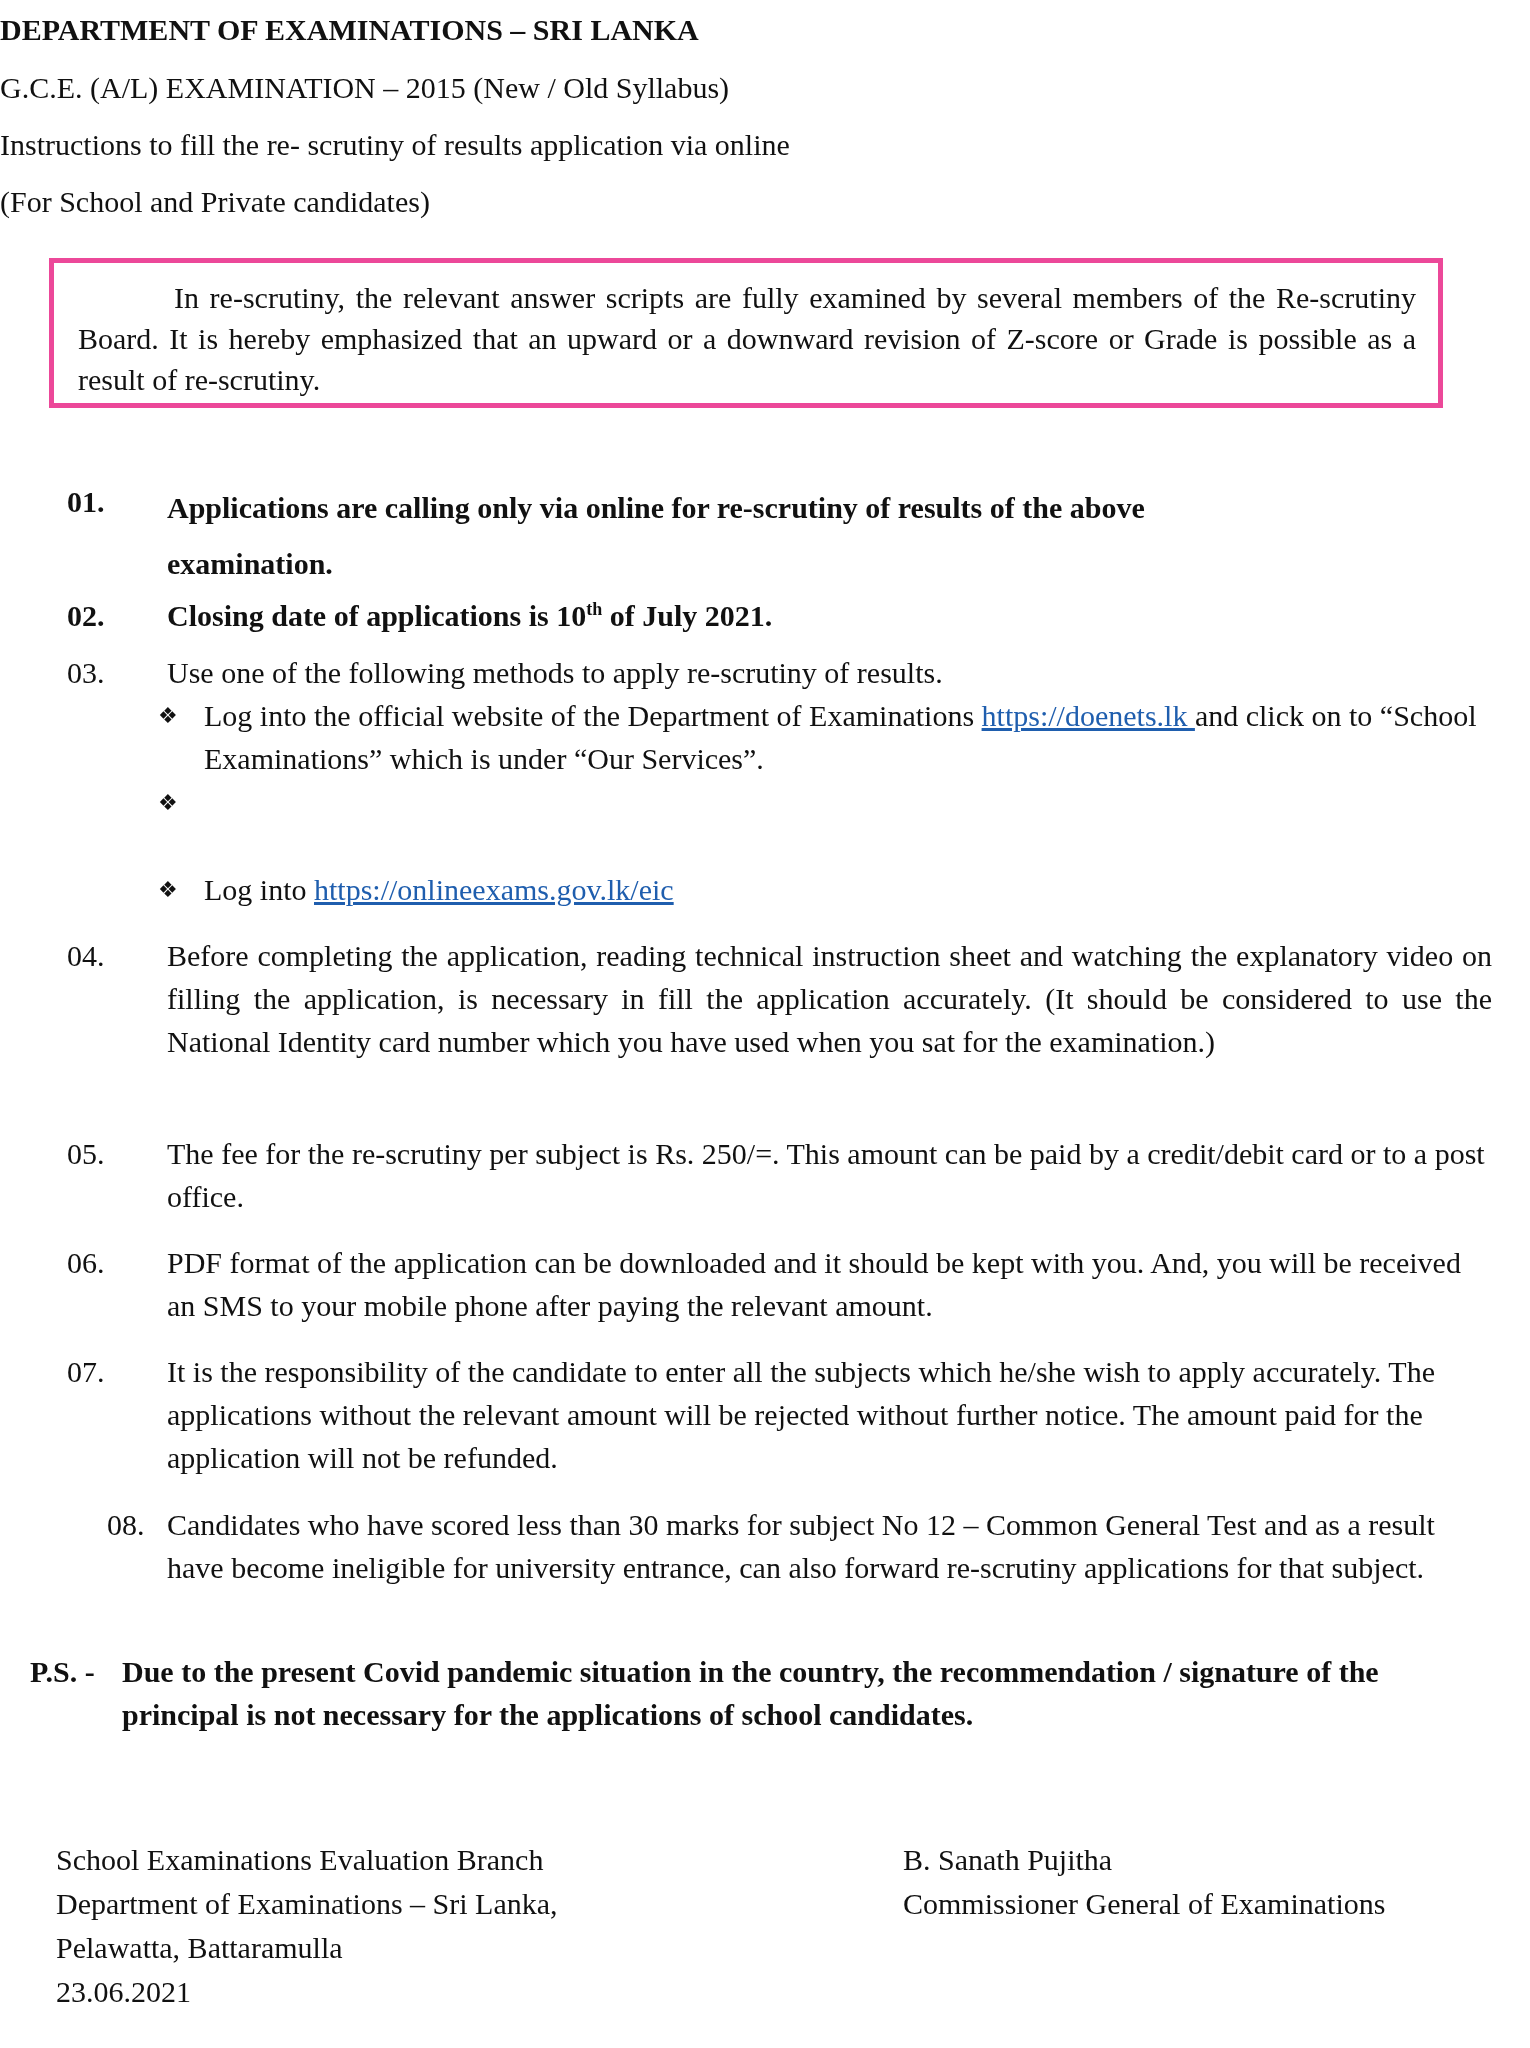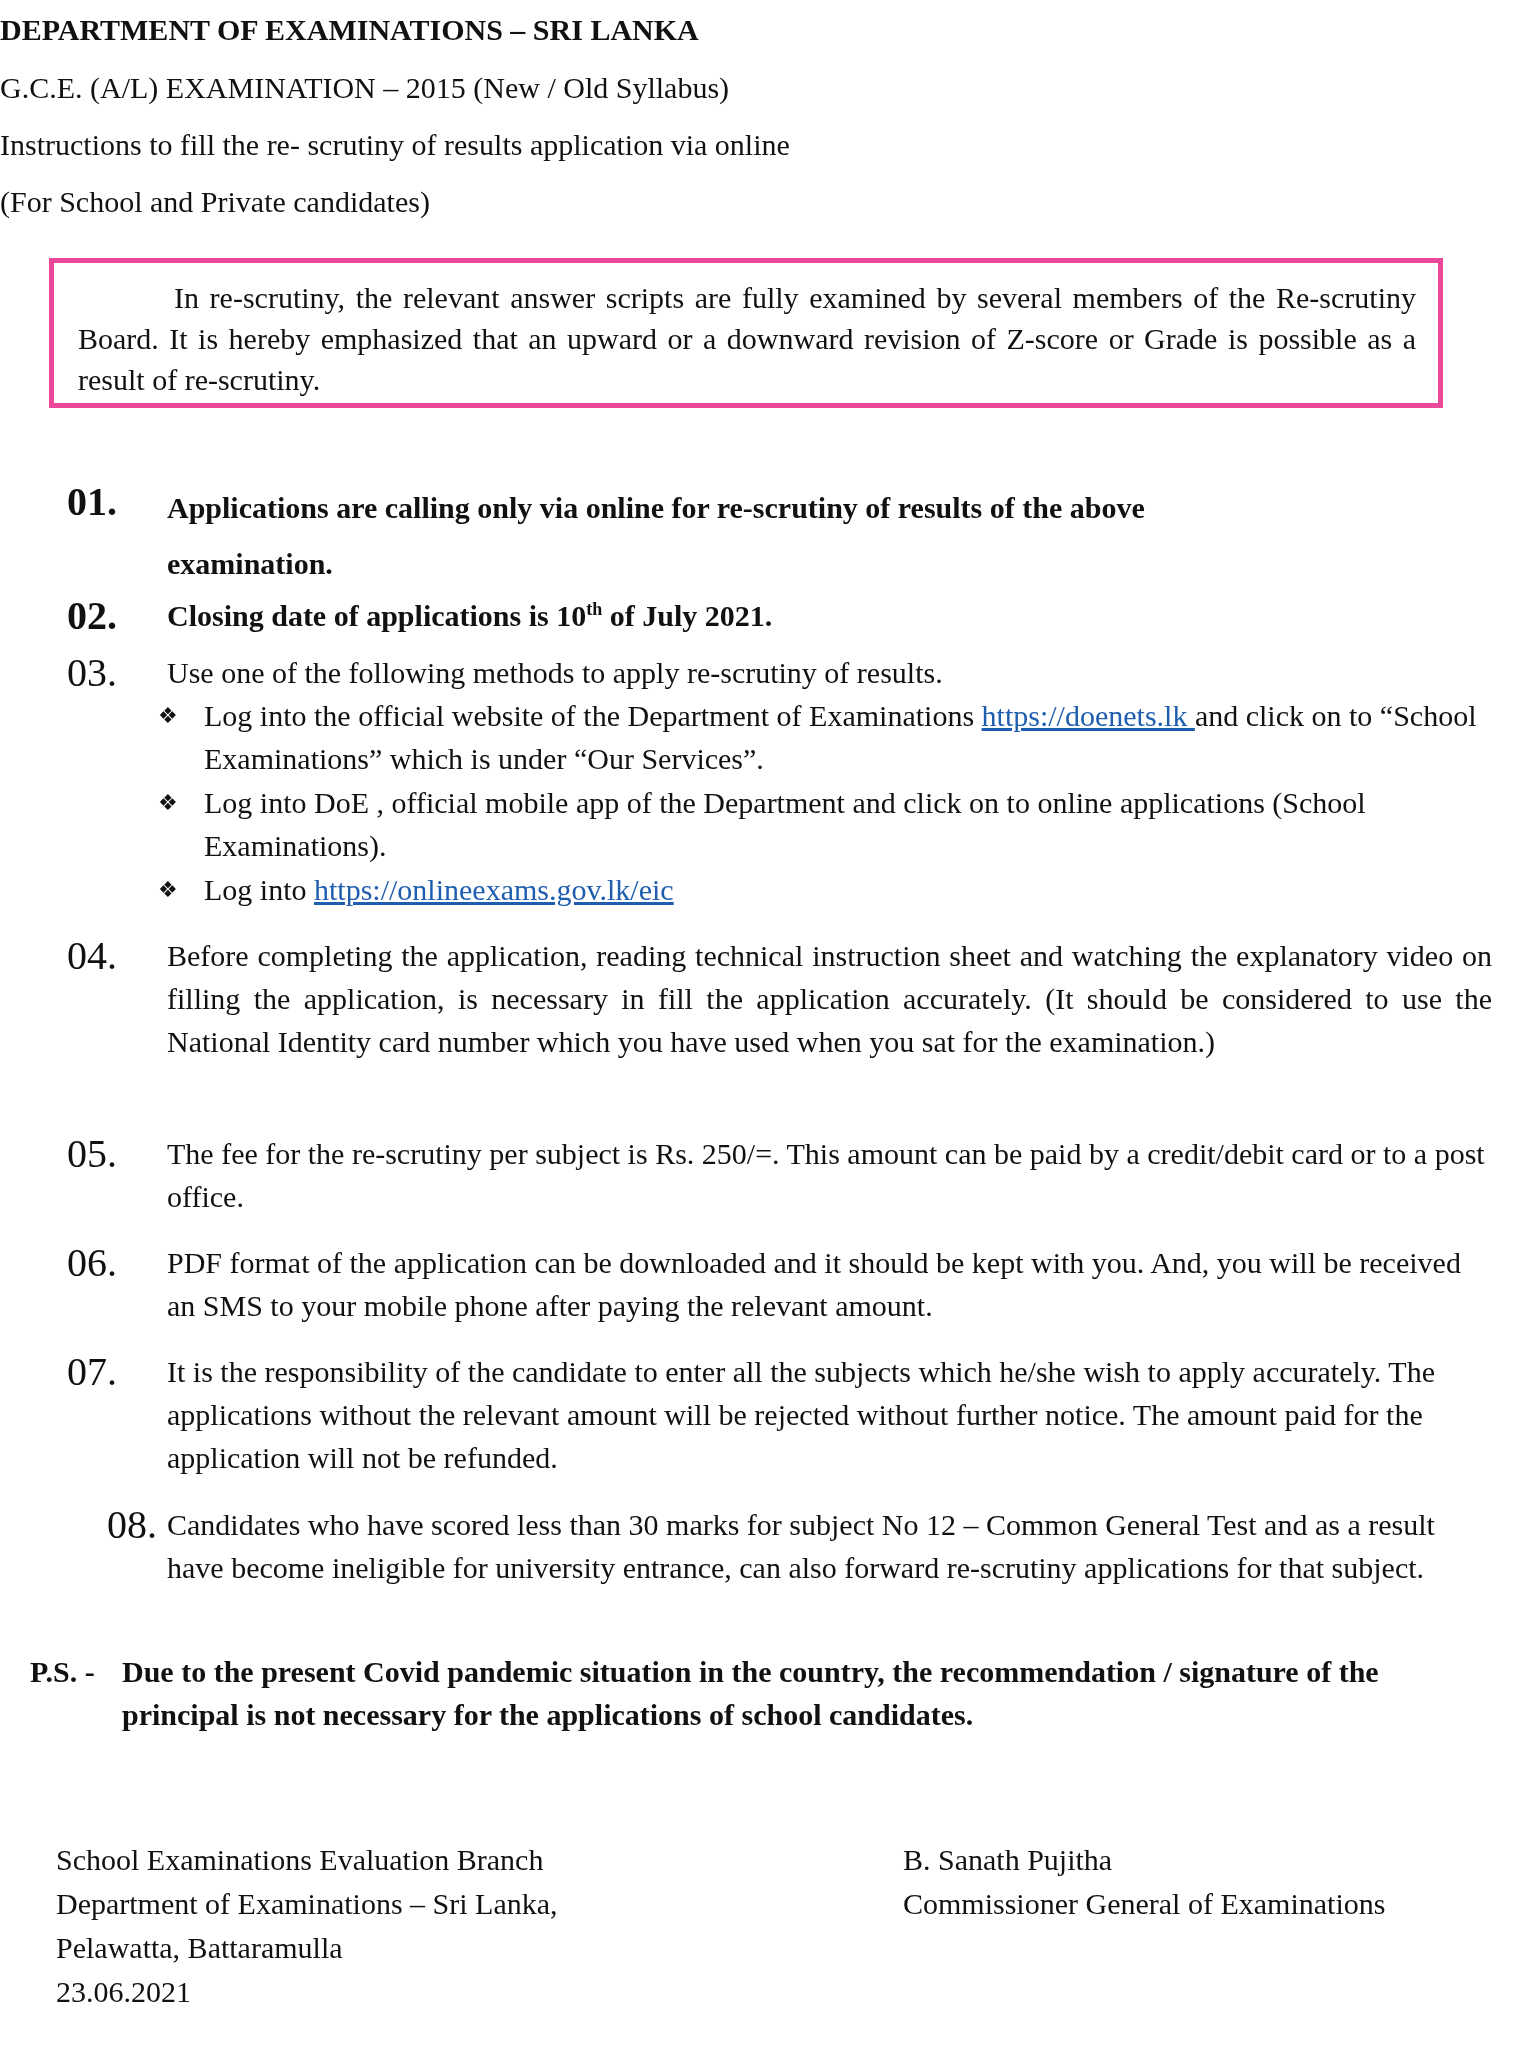--- a/index.html
+++ b/index.html
@@ -14,21 +14,21 @@
   .hdr { font-size: 30px; line-height: 36px; white-space: nowrap; }
   .bold { font-weight: bold; }
   .notice-box {
     position: absolute; left: 49px; top: 258px; width: 1384px; height: 140px;
     border: 5px solid #ec4899; box-sizing: content-box;
   }
   .notice-text {
     position: absolute; left: 24px; right: 22px; top: 14px;
     font-size: 30px; line-height: 41px; text-align: justify;
   }
-  .num { position: absolute; left: 67px; font-size: 40px; line-height: 36px; }
+  .num { position: absolute; left: 67px; font-size: 30px; line-height: 36px; }
   .item {
     position: absolute; left: 167px; width: 1325px;
     font-size: 30px; line-height: 43px; text-align: left;
   }
   .item.justify { text-align: justify; text-align-last: left; }
   .bullet-row { position: absolute; left: 158px; font-size: 30px; line-height: 43px; }
   .bullet { position: absolute; left: 0; top: 0; font-size: 22px; }
   .btext { position: absolute; left: 46px; width: 1300px; }
   a.link { color: #1F5EAE; text-decoration: underline; }
   .ps-label { position: absolute; left: 30px; font-weight: bold; line-height: 43px; font-size: 30px; }
@@ -59,21 +59,20 @@
 <div class="num" style="top:655px;">03.</div>
 <div class="item" style="top:651px;">Use one of the following methods to apply re-scrutiny of results.</div>
 
 <div class="bullet-row" style="top:694px; width:1340px; height:90px;">
   <span class="bullet">❖</span>
   <span class="btext"><span>Log into the official website of the Department of Examinations </span><a class="link" href="#">https://doenets.lk </a><span>and click on to “School Examinations” which is under “Our Services”.</span></span>
 </div>
 
 <div class="bullet-row" style="top:781px; width:1340px; height:90px;">
   <span class="bullet">❖</span>
-  <span class="btext" style="width:1200px;">Log into DoE , official mobile app of the Department and click on to online applications (School Examinations).</span>
 </div>
 
 <div class="bullet-row" style="top:868px; width:1340px; height:45px;">
   <span class="bullet">❖</span>
   <span class="btext"><span>Log into </span><a class="link" href="#">https://onlineexams.gov.lk/eic</a></span>
 </div>
 
 <div class="num" style="top:938px;">04.</div>
 <div class="item justify" style="top:934px;">Before completing the application, reading technical instruction sheet and watching the explanatory video on filling the application, is necessary in fill the application accurately. (It should be considered to use the National Identity card number which you have used when you sat for the examination.)</div>
 

